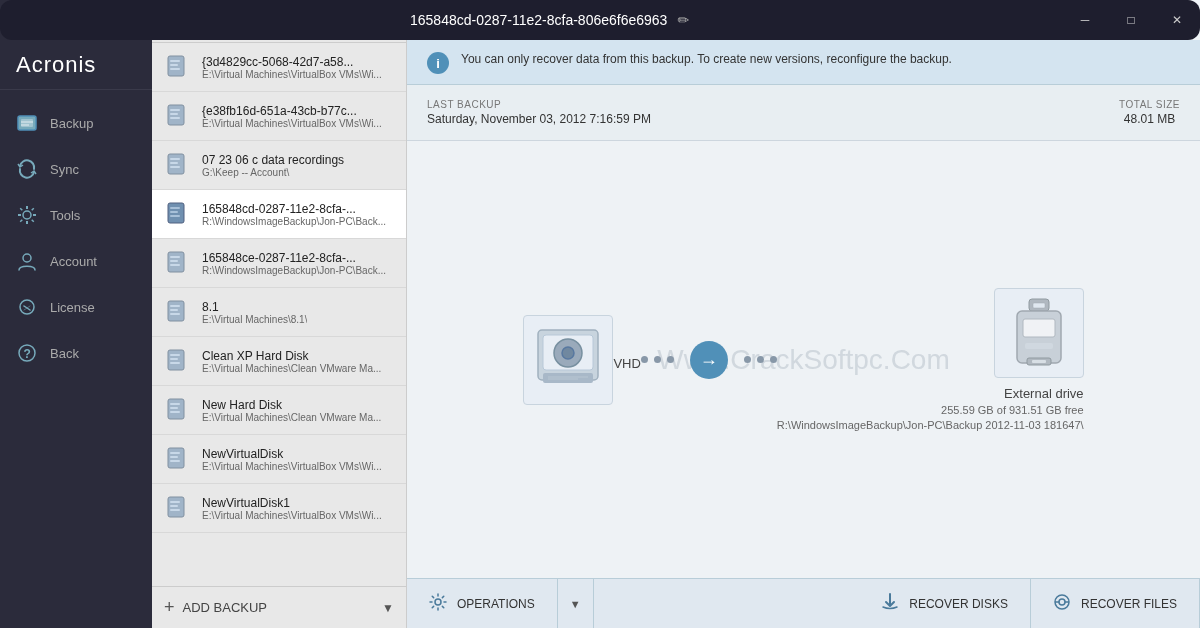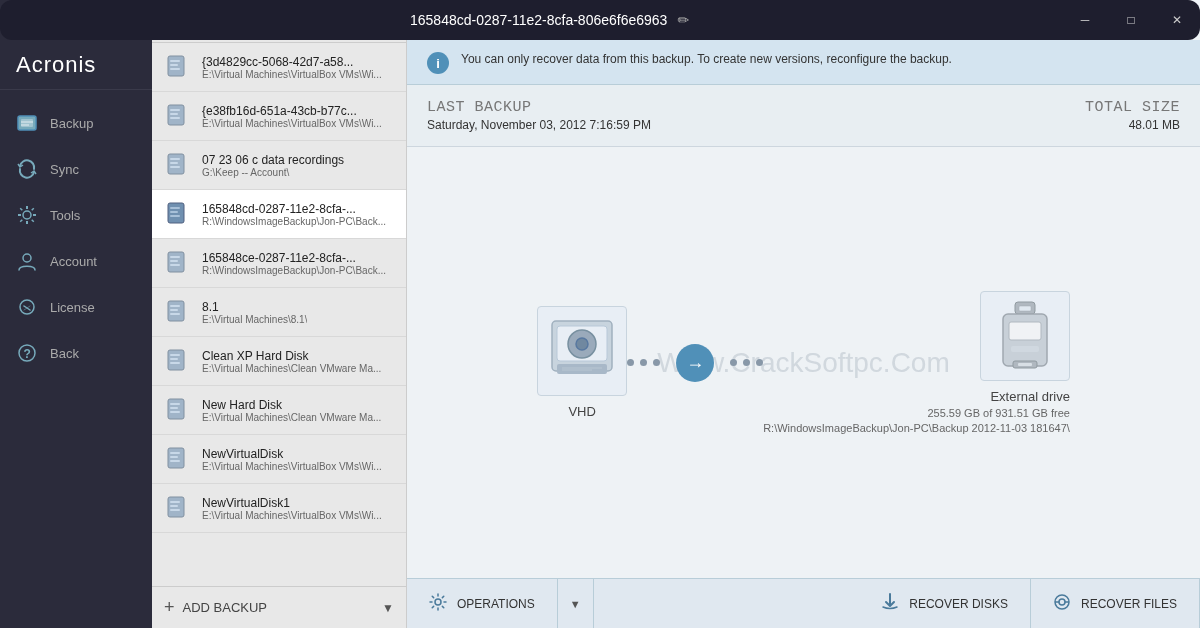--- a/index.html
+++ b/index.html
@@ -83,34 +83,34 @@
       color: #fff; display: flex; align-items: center; justify-content: center;
       font-size: 13px; font-weight: bold; flex-shrink: 0; margin-top: 2px;
     }
     .main-header-text { font-size: 12px; color: #333; line-height: 1.5; }
 
     .backup-meta {
       display: flex; justify-content: space-between; padding: 14px 20px;
       background: #e8eef2; border-bottom: 1px solid #cdd6de;
     }
     .backup-meta-item { text-align: left; }
-    .backup-meta-item.right { text-align: right; }
-    .backup-meta-label { font-size: 15px; color: #777; text-transform: uppercase; letter-spacing: 0.5px; font-family: Liberation Mono, monospace; }
+    .backup-meta-item.right { text-align: center; }
+    .backup-meta-label { font-size: 10px; color: #777; text-transform: uppercase; letter-spacing: 0.5px; }
     .backup-meta-value { font-size: 12px; color: #333; margin-top: 2px; }
 
     .backup-visual {
       flex: 1; display: flex; align-items: center; justify-content: center;
       background: #eef2f5; position: relative;
     }
     .watermark {
       position: absolute; top: 50%; left: 50%; transform: translate(-50%, -50%);
       font-size: 28px; color: rgba(180,190,200,0.5); white-space: nowrap; pointer-events: none;
       z-index: 0;
     }
-    .visual-source { display: flex; flex-direction: column; align-items: center; z-index: 1; }
+    .visual-source { display: flex; flex-direction: row; align-items: center; z-index: 1; }
     .visual-arrow-row { display: flex; align-items: center; gap: 16px; z-index: 1; }
     .vhd-icon {
       width: 90px; height: 90px; background: #e8eef5; border: 1px solid #c8d4de;
       border-radius: 4px; display: flex; flex-direction: column; align-items: center;
       justify-content: center; position: relative; overflow: hidden;
     }
     .dots-row { display: flex; align-items: center; gap: 6px; }
     .dot { width: 7px; height: 7px; border-radius: 50%; background: #8898a8; }
     .arrow-circle {
       width: 38px; height: 38px; border-radius: 50%; background: #5090b8;

